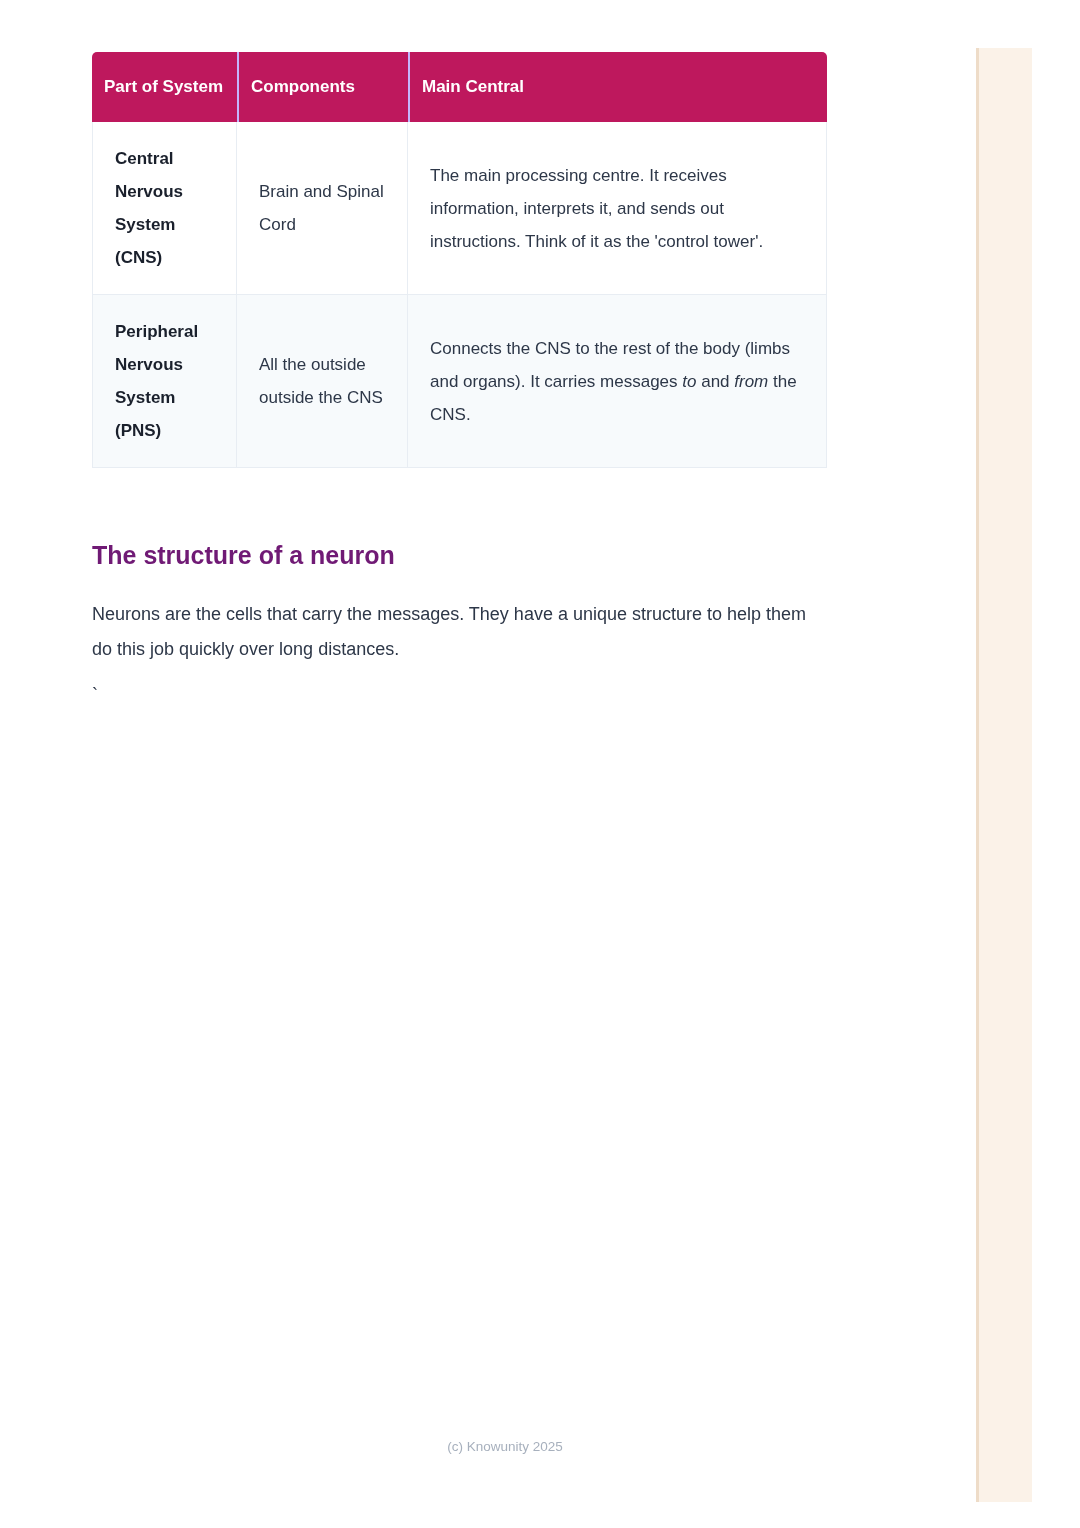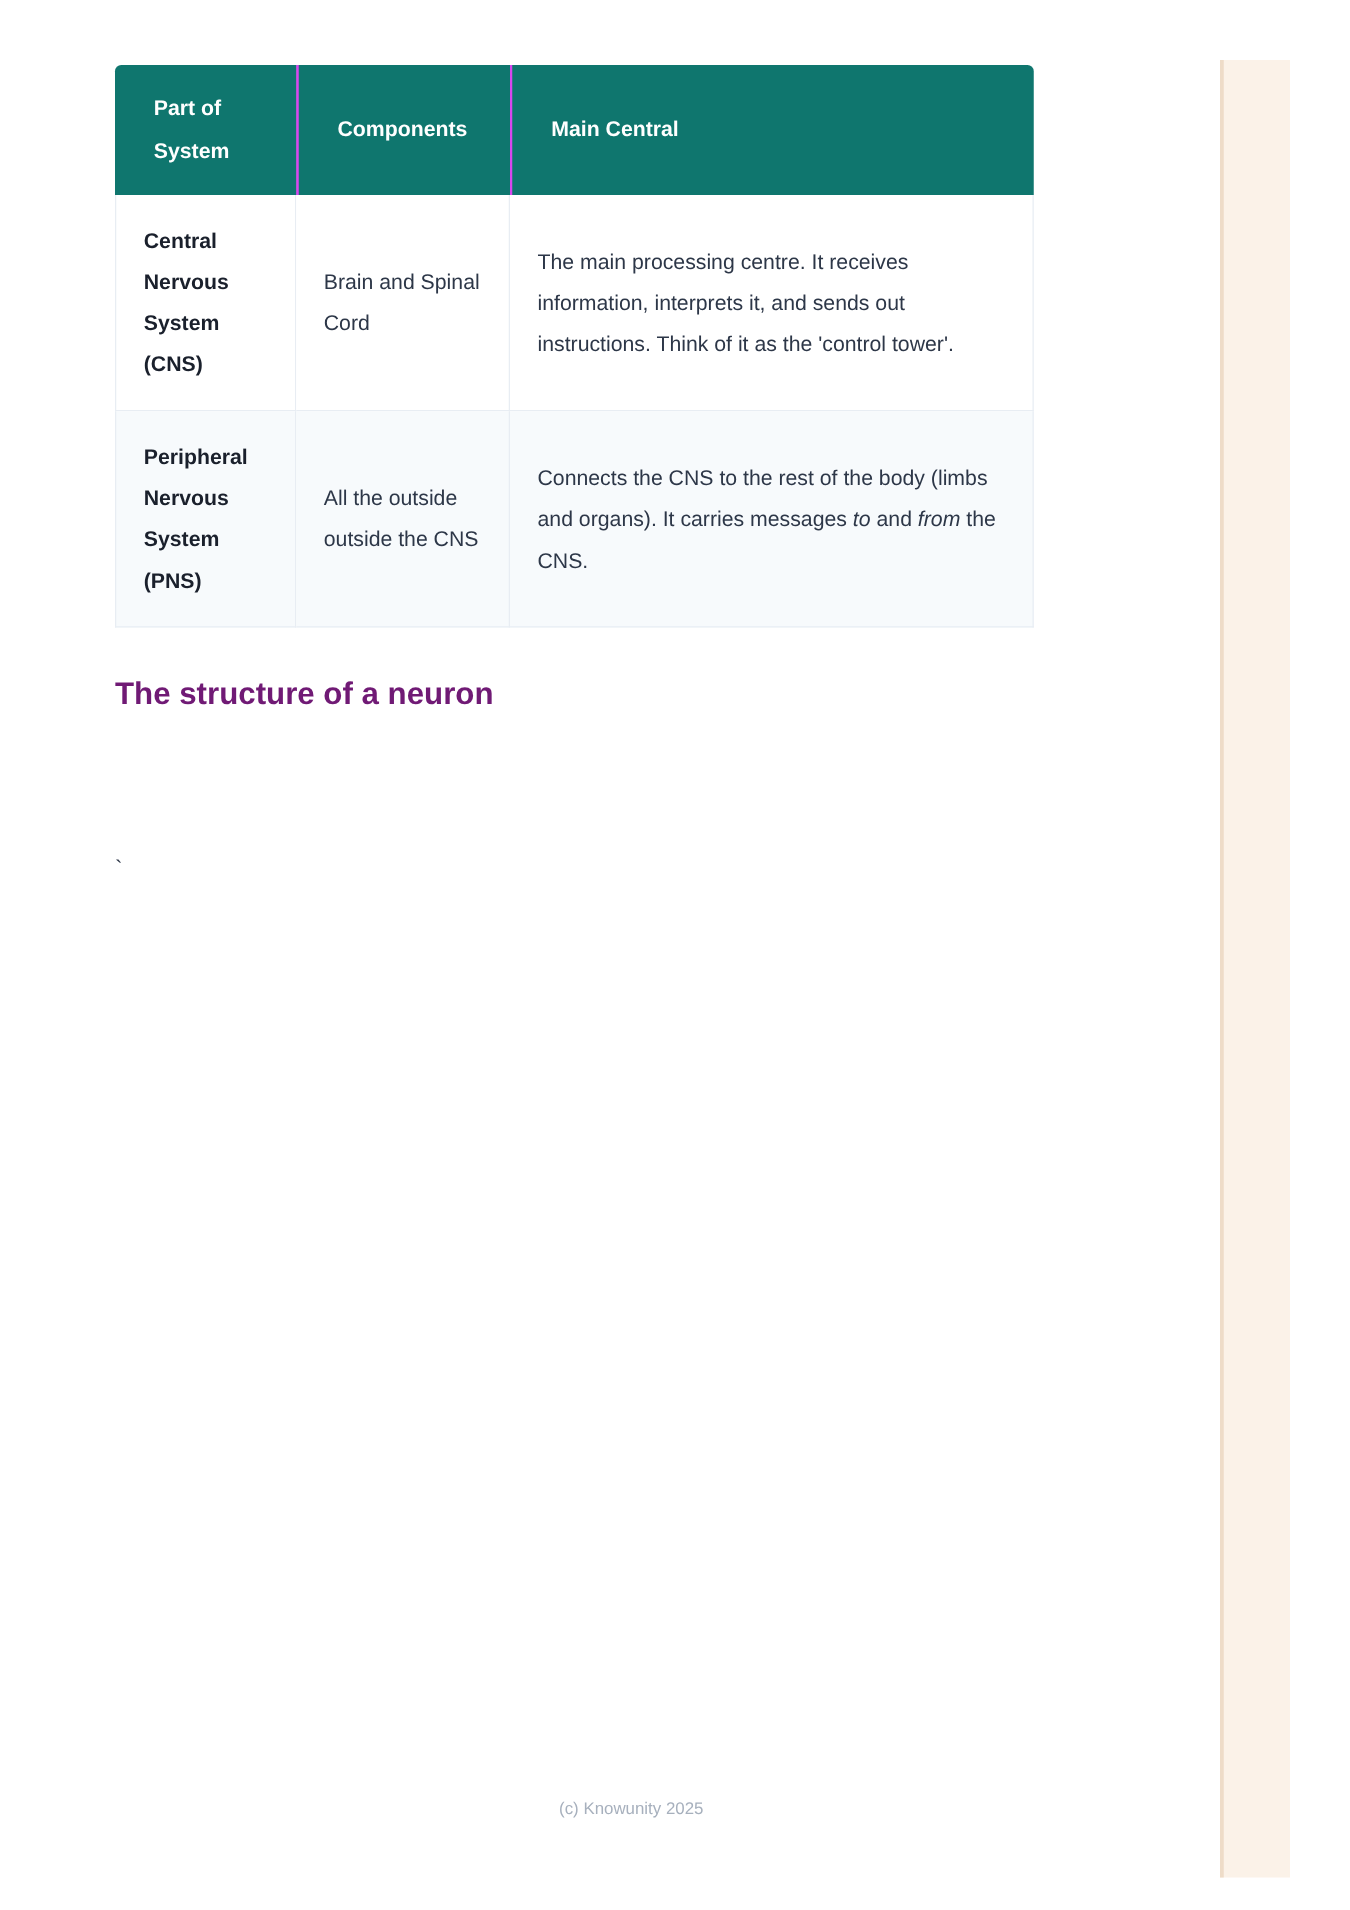--- a/index.html
+++ b/index.html
@@ -40,30 +40,30 @@
     border-collapse: separate;
     border-spacing: 0;
     table-layout: fixed;
     z-index: 2;
   }
   .ns-table col.c1 { width: 145px; }
   .ns-table col.c2 { width: 171px; }
   .ns-table col.c3 { width: 419px; }
 
   .ns-table th {
-    background: #0f766e;
+    background: #be185d;
     color: #ffffff;
     font-weight: 700;
     font-size: 17px;
     line-height: 34px;
     text-align: left;
     vertical-align: middle;
-    padding: 18px 31px;
+    padding: 18px 12px;
   }
-  .ns-table th + th { border-left: 2px solid #d946ef; }
+  .ns-table th + th { border-left: 2px solid #c4b5fd; }
   .ns-table th:first-child { border-top-left-radius: 5px; }
   .ns-table th:last-child { border-top-right-radius: 5px; }
 
   .ns-table td {
     font-size: 17px;
     line-height: 33px;
     color: #2d3748;
     padding: 20px 22px;
     vertical-align: middle;
     background: #ffffff;
@@ -151,18 +151,19 @@
       <tr class="alt">
         <td class="col-part">Peripheral Nervous System (PNS)</td>
         <td>All the outside outside the CNS</td>
         <td><span>Connects the CNS to the rest of the body (limbs and organs). It carries messages </span><span class="it">to</span><span> and </span><span class="it">from</span><span> the CNS.</span></td>
       </tr>
     </tbody>
   </table>
 
   <h2 class="section-heading">The structure of a neuron</h2>
 
+  <p class="section-paragraph">Neurons are the cells that carry the messages. They have a unique structure to help them do this job quickly over long distances.</p>
 
   <div class="stray-char">`</div>
 
   <div class="footer-copyright">(c) Knowunity 2025</div>
 
 </div>
 
 </body></html>

